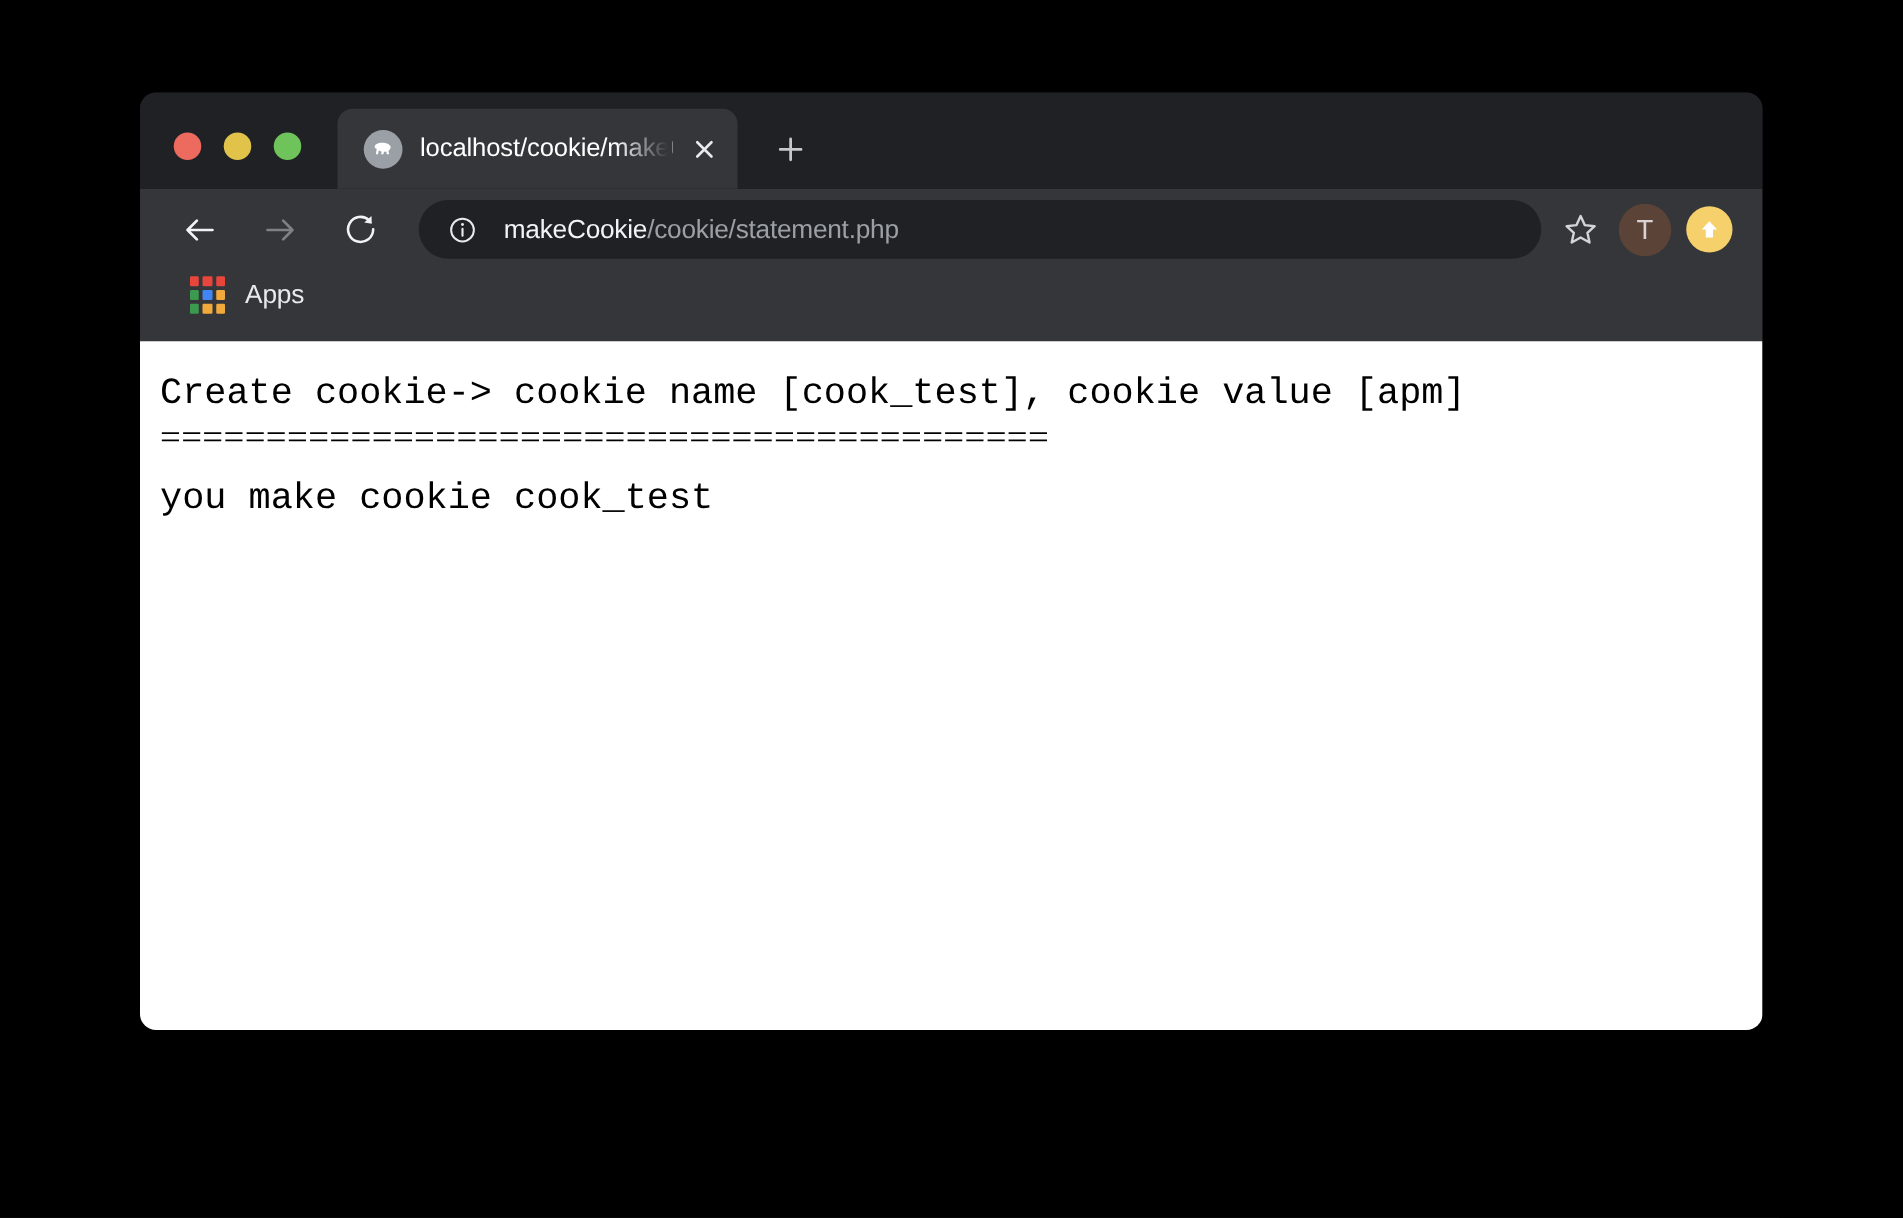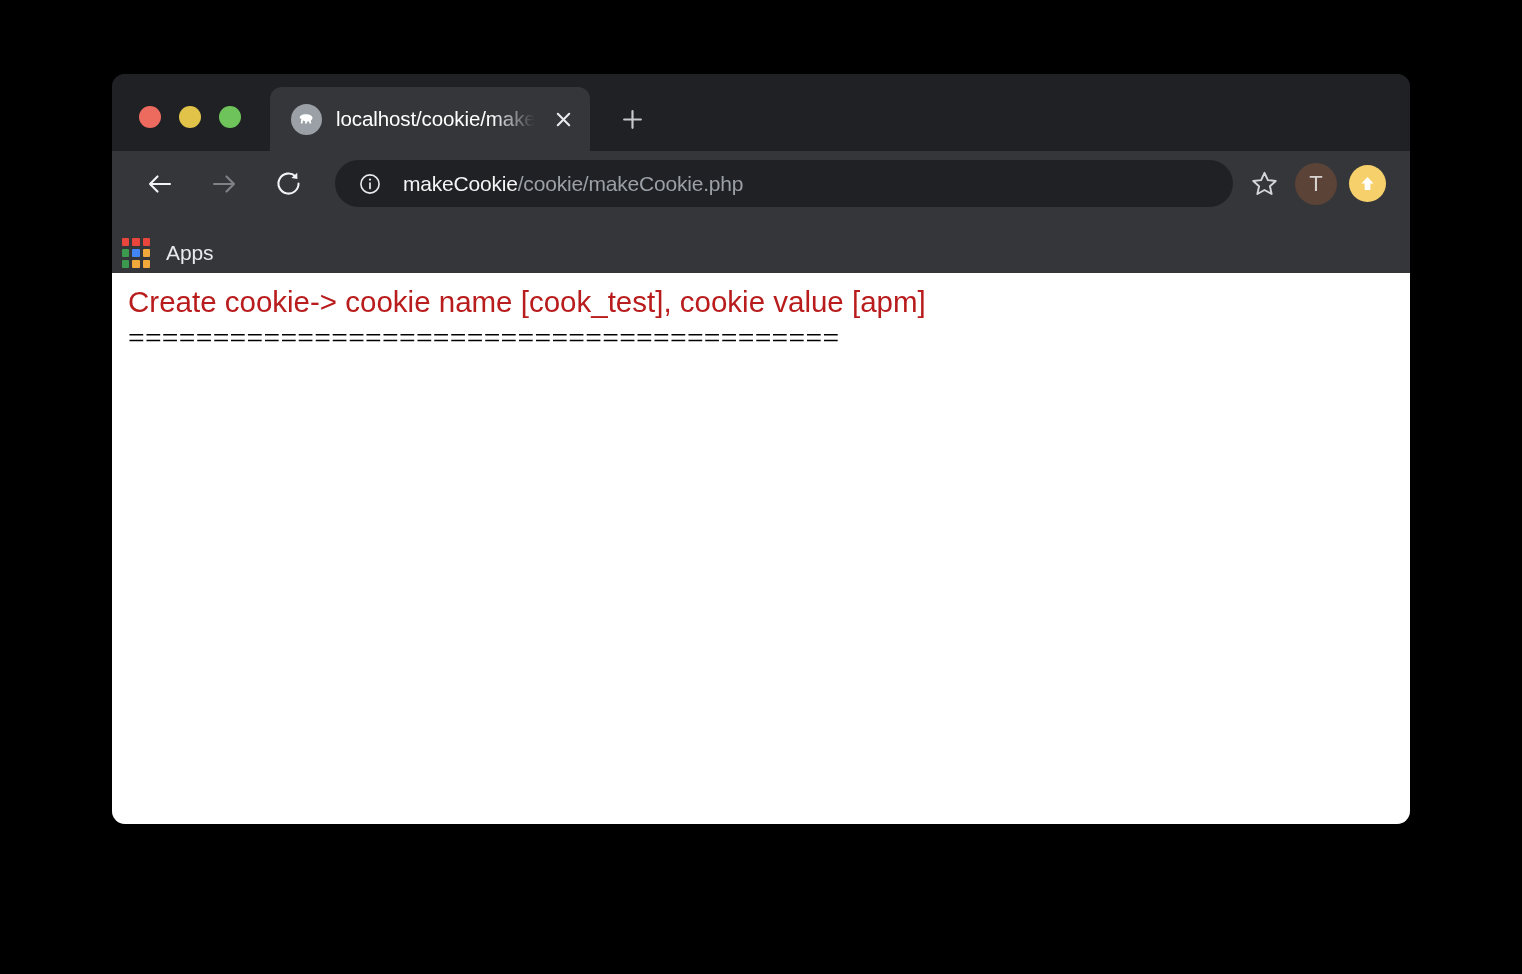--- a/index.html
+++ b/index.html
@@ -205,21 +205,22 @@
     justify-content: center;
     flex: 0 0 auto;
     margin-right: 6px;
   }
 
   
   #bookmarks-bar {
     height: 57px;
     background: #35363a;
     display: flex;
-    align-items: flex-end;
+    align-items: flex-start;
+    padding-left: 30px;
     box-sizing: border-box;
   }
   #apps-shortcut {
     display: flex;
     align-items: center;
     height: 40px;
     padding: 0 10px;
     border-radius: 6px;
   }
   #apps-grid-icon {
@@ -241,26 +242,27 @@
 
   
   #page-content {
     background: #ffffff;
     height: 551px;
     padding: 11px 16px 0 16px;
     box-sizing: border-box;
     overflow: hidden;
   }
   .page-line {
-    font-family: Liberation Sans, sans-serif;
+    font-family: Liberation Mono, monospace;
     font-size: 29.5px;
     line-height: 36px;
-    color: #b91c1c;
+    color: #000000;
     white-space: pre-wrap;
     word-break: normal;
+    margin-top: 12px;
   }
   #rule-line {
     font-family: "Liberation Serif", "DejaVu Serif", serif;
     font-size: 29.5px;
     line-height: 36px;
     color: #000000;
     letter-spacing: 0.3px;
     white-space: nowrap;
     overflow: hidden;
   }
@@ -324,21 +326,21 @@
     </span>
 
     <div id="omnibox">
       <span id="site-info-icon">
         <svg width="24" height="24" viewBox="0 0 24 24" aria-hidden="true">
           <circle cx="12" cy="12" r="9.1" fill="none" stroke="#e8eaed" stroke-width="1.6"></circle>
           <circle cx="12" cy="7.6" r="1.15" fill="#e8eaed"></circle>
           <path stroke="#e8eaed" stroke-width="1.7" stroke-linecap="round" d="M12 11 L12 16.5"></path>
         </svg>
       </span>
-      <span id="url-text"><span class="host">makeCookie</span><span class="path">/cookie/makeCookie.php</span></span>
+      <span id="url-text"><span class="host">makeCookie</span><span class="path">/cookie/statement.php</span></span>
     </div>
 
     <span id="bookmark-star">
       <svg width="29" height="29" viewBox="0 0 24 24" aria-hidden="true">
         <path fill="none" stroke="#d2d4d7" stroke-width="1.6" stroke-linejoin="round" d="M12 3.2 L14.8 9.2 L21.3 9.9 L16.5 14.3 L17.9 20.7 L12 17.4 L6.1 20.7 L7.5 14.3 L2.7 9.9 L9.2 9.2 Z"></path>
       </svg>
     </span>
 
     <span id="profile-avatar">
       <span>T</span>
@@ -364,15 +366,16 @@
         <i style="background: rgb(242, 169, 59);"></i>
         <i style="background: rgb(242, 169, 59);"></i>
       </span>
       <span id="apps-label">Apps</span>
     </div>
   </div>
 
   <div id="page-content">
     <div class="page-line">Create cookie-&gt; cookie name [cook_test], cookie value [apm]</div>
     <div id="rule-line">==========================================</div>
+    <div class="page-line">you make cookie cook_test</div>
   </div>
 
 </div>
 
 </body></html>

